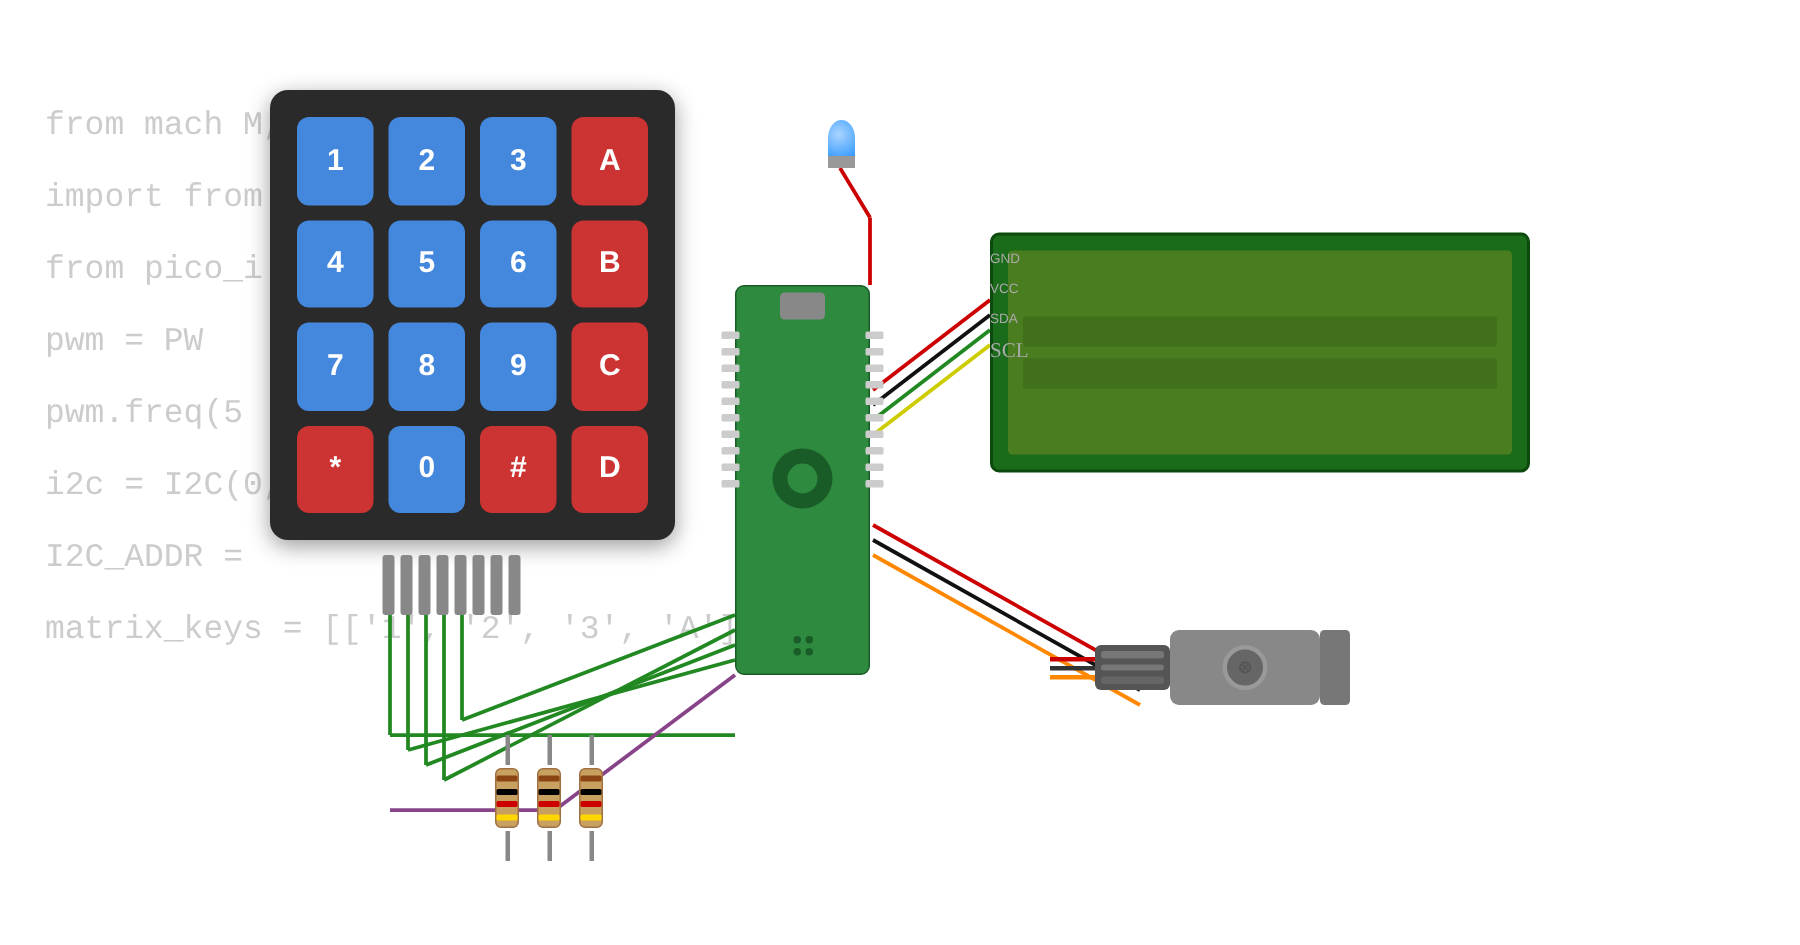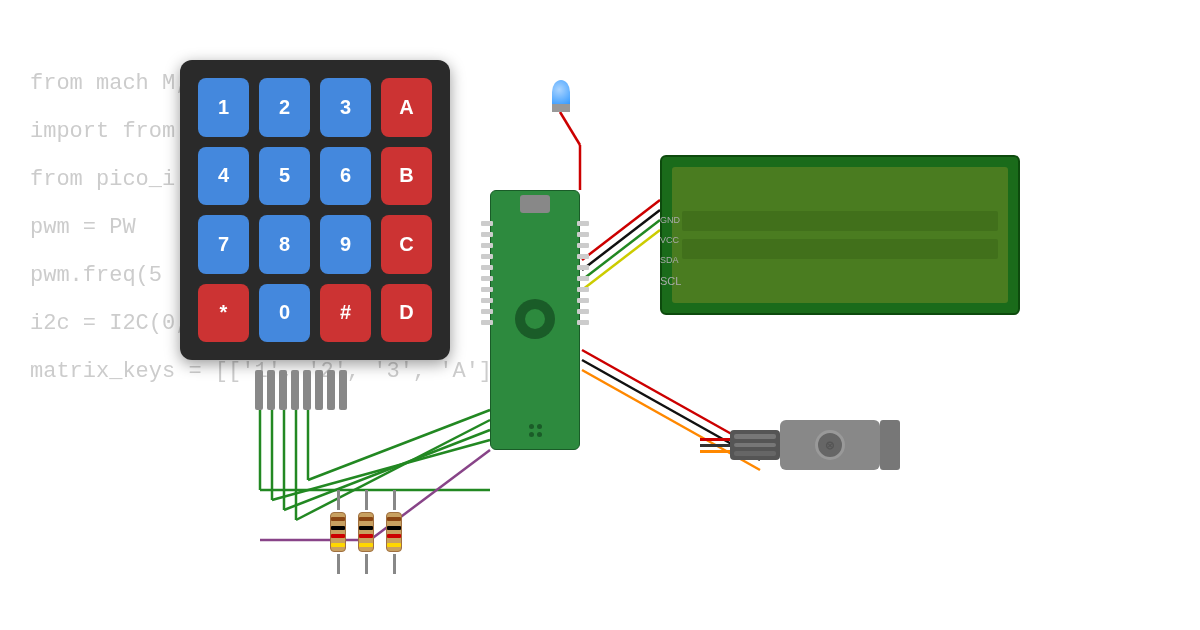--- a/index.html
+++ b/index.html
@@ -338,20 +338,21 @@
 </head>
 <body>
 
 <div class="code-bg">
   <div>from mach                        M, I2C</div>
   <div>import from</div>
   <div>from pico_i                                    d</div>
   <div>pwm = PW</div>
   <div>pwm.freq(5</div>
   <div>i2c = I2C(0,                              1x=400</div>
+  <div>I2C_ADDR =</div>
   <div></div>
   <div>matrix_keys = [['1', '2', '3', 'A'],</div>
 </div>
 
 <svg class="wire-svg">
 
   <line x1="260" y1="410" x2="260" y2="490" stroke="#228822" stroke-width="2.5"></line>
   <line x1="272" y1="410" x2="272" y2="500" stroke="#228822" stroke-width="2.5"></line>
   <line x1="284" y1="410" x2="284" y2="510" stroke="#228822" stroke-width="2.5"></line>
   <line x1="296" y1="410" x2="296" y2="520" stroke="#228822" stroke-width="2.5"></line>
@@ -462,25 +463,25 @@
     </div>
   </div>
 
   <div class="lcd">
     <div class="lcd-screen">
       <div class="lcd-row"></div>
       <div class="lcd-row"></div>
     </div>
   </div>
 
-  <div style="position:absolute; top:155px; left:657px; display:flex; flex-direction:column; gap:10px; padding:12px 3px;margin-top:48px;">
+  <div style="position:absolute; top:155px; left:657px; display:flex; flex-direction:column; gap:10px; padding:12px 3px;">
     <span style="font-size:9px; color:#aaa; font-family:Arial,sans-serif;">GND</span>
     <span style="font-size:9px; color:#aaa; font-family:Arial,sans-serif;">VCC</span>
     <span style="font-size:9px; color:#aaa; font-family:Arial,sans-serif;">SDA</span>
-    <span style="font-size:11px; color:#aaa; font-family:Liberation Sans, sans-serif;">SCL</span>
+    <span style="font-size:14px; color:#aaa; font-family:Liberation Serif, serif;">SCL</span>
   </div>
 
   <div class="resistors">
     <div class="resistor">
       <div class="resistor-wire"></div>
       <div class="resistor-body">
         <div class="resistor-band" style="background:#8B4513;"></div>
         <div class="resistor-band" style="background:#000;"></div>
         <div class="resistor-band" style="background:#cc0000;"></div>
         <div class="resistor-band" style="background:#gold; background:#ffd700;"></div>

